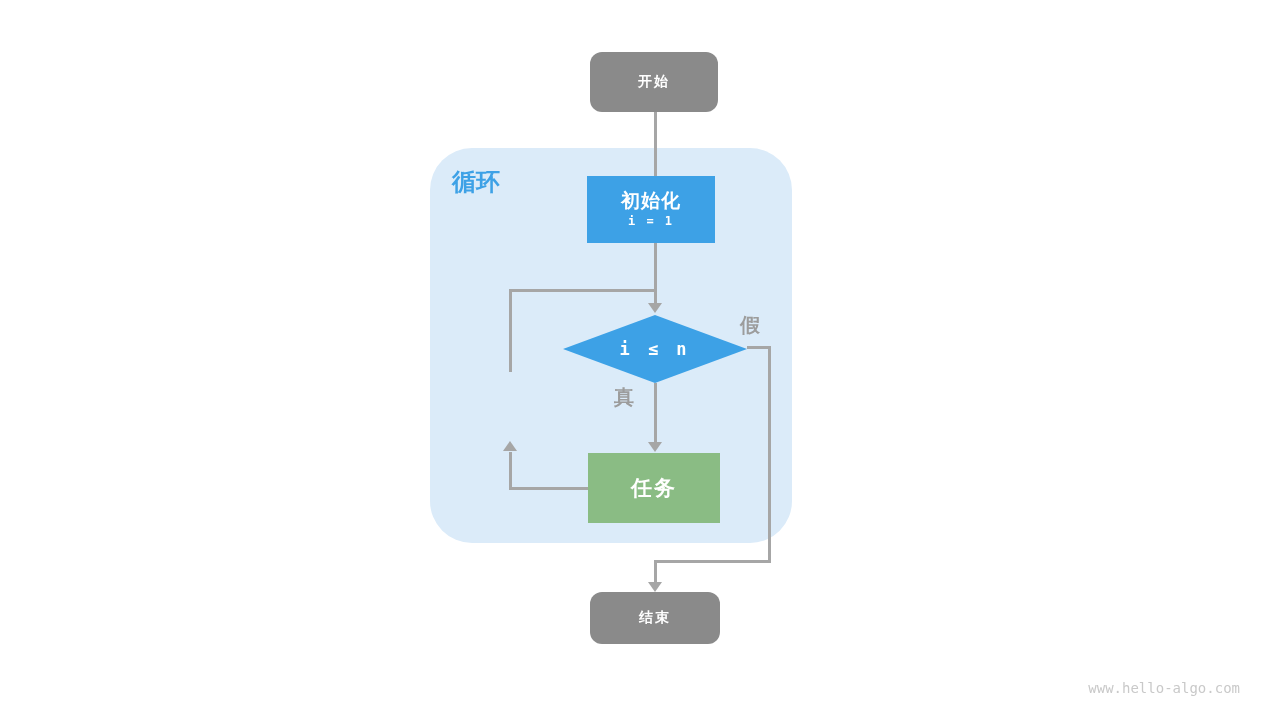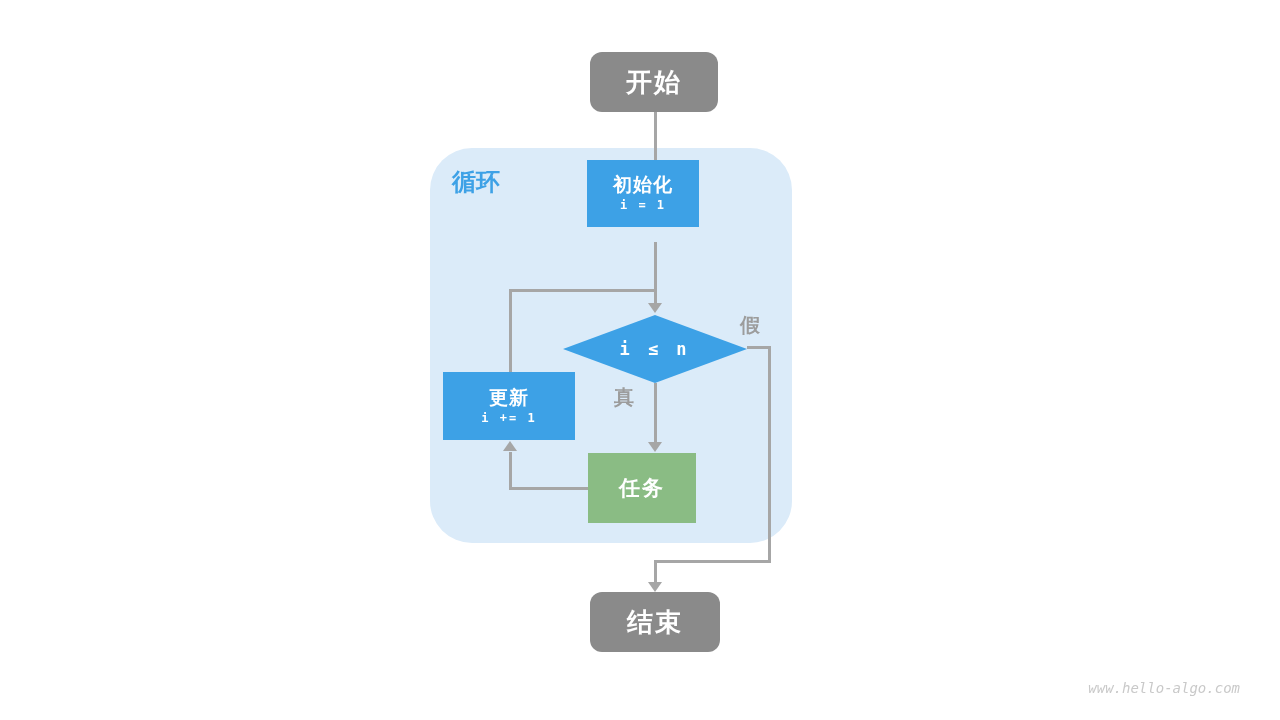--- a/index.html
+++ b/index.html
@@ -58,21 +58,21 @@
     flex-direction: column;
     align-items: center;
     justify-content: center;
     color: var(--text-on-fill);
     z-index: 2;
     box-sizing: border-box;
   }
   .terminal {
     background: var(--node-gray);
     border-radius: 12px;
-    font-size: 26px;
+    font-size: 14px;
     font-weight: 600;
     letter-spacing: 2px;
   }
   .process { background: var(--blue); }
   .process .zh { font-size: 19px; font-weight: 600; letter-spacing: 1px; line-height: 1.3; }
   .process .code, .diamond .code {
     font-family: "DejaVu Sans Mono", "Liberation Mono", monospace;
     font-size: 12px;
     font-weight: 700;
     letter-spacing: 2px;
@@ -96,21 +96,20 @@
     color: var(--edge-label);
     z-index: 2;
   }
   .watermark {
     position: absolute;
     right: 40px; bottom: 24px;
     font-family: "DejaVu Sans Mono", "Liberation Mono", monospace;
     font-size: 14px;
     color: var(--watermark);
     z-index: 2;
-    font-style: italic;
   }
 </style>
 </head>
 <body>
 
 <div class="stage">
 
   <div class="loop-box"></div>
   <div class="loop-label">循环</div>
 
@@ -132,39 +131,35 @@
   <div class="line" style="left:747px; top:346px; width:24px; height:3px;"></div>
   <div class="line" style="left:768px; top:346px; width:3px; height:217px;"></div>
   <div class="line" style="left:654px; top:560px; width:117px; height:3px;"></div>
   <div class="line" style="left:654px; top:560px; width:3px; height:24px;"></div>
   <div class="arrow-down" style="left:648px; top:582px;"></div>
 
   <div class="node terminal" style="left:590px; top:52px; width:128px; height:60px;">
     <span>开始</span>
   </div>
 
-  <div class="node process" style="left:587px; top:160px; width:112px; height:67px;">
+  <div class="node process" style="left:587px; top:176px; width:128px; height:67px;">
     <span class="zh">初始化</span>
     <span class="code">i = 1</span>
   </div>
 
   <div class="node diamond" style="left:563px; top:315px; width:184px; height:68px;">
     <span class="code">i ≤ n</span>
   </div>
 
-  <div class="node process" style="left:443px; top:372px; width:132px; height:68px;">
-    <span class="zh">更新</span>
-    <span class="code">i += 1</span>
-  </div>
 
-  <div class="node task-node" style="left:588px; top:453px; width:108px; height:70px;">
+  <div class="node task-node" style="left:588px; top:453px; width:132px; height:70px;">
     <span>任务</span>
   </div>
 
-  <div class="node terminal" style="left:590px; top:592px; width:130px; height:60px;">
+  <div class="node terminal" style="left:590px; top:592px; width:130px; height:52px;">
     <span>结束</span>
   </div>
 
   <div class="edge-label" style="left:740px; top:312px;">假</div>
   <div class="edge-label" style="left:614px; top:384px;">真</div>
 
   <div class="watermark">www.hello-algo.com</div>
 
 </div>
 

